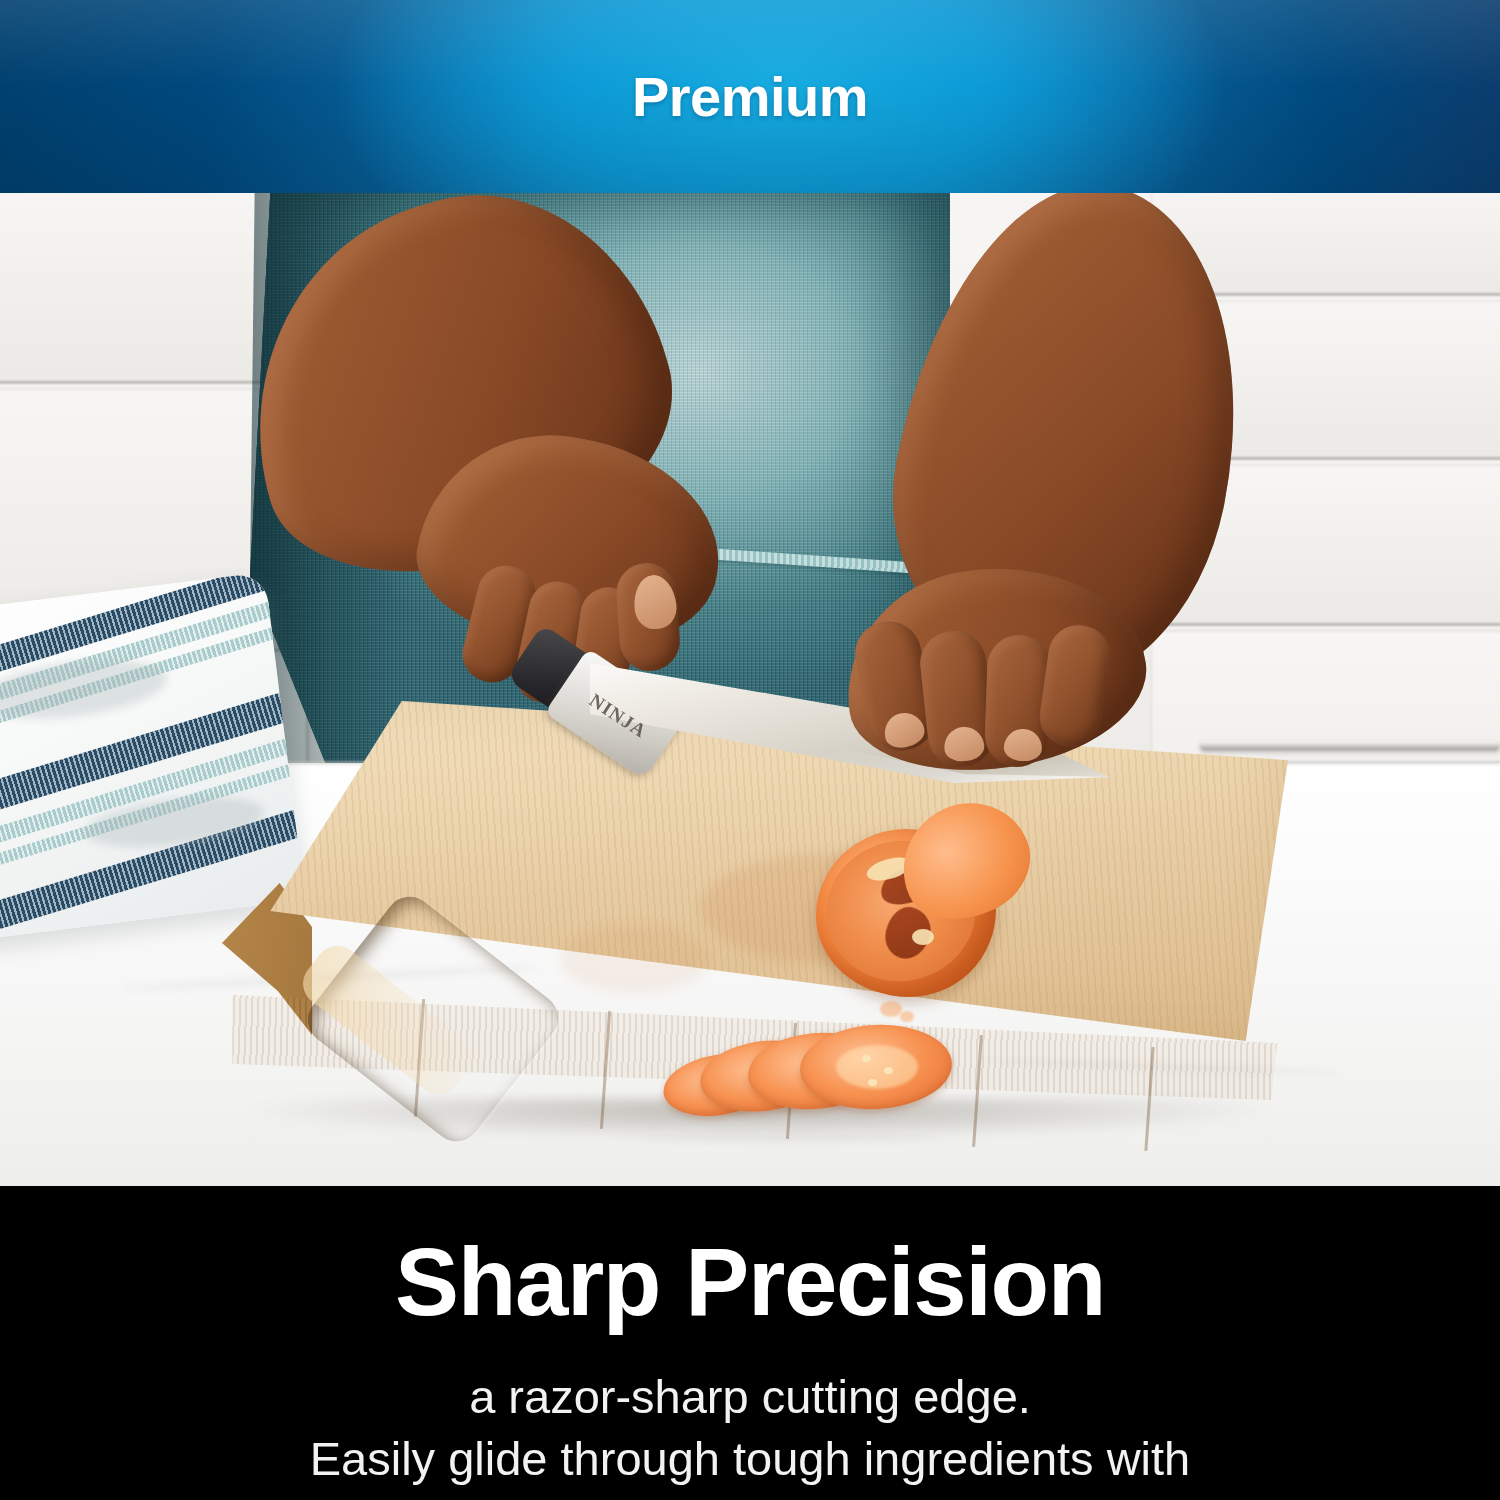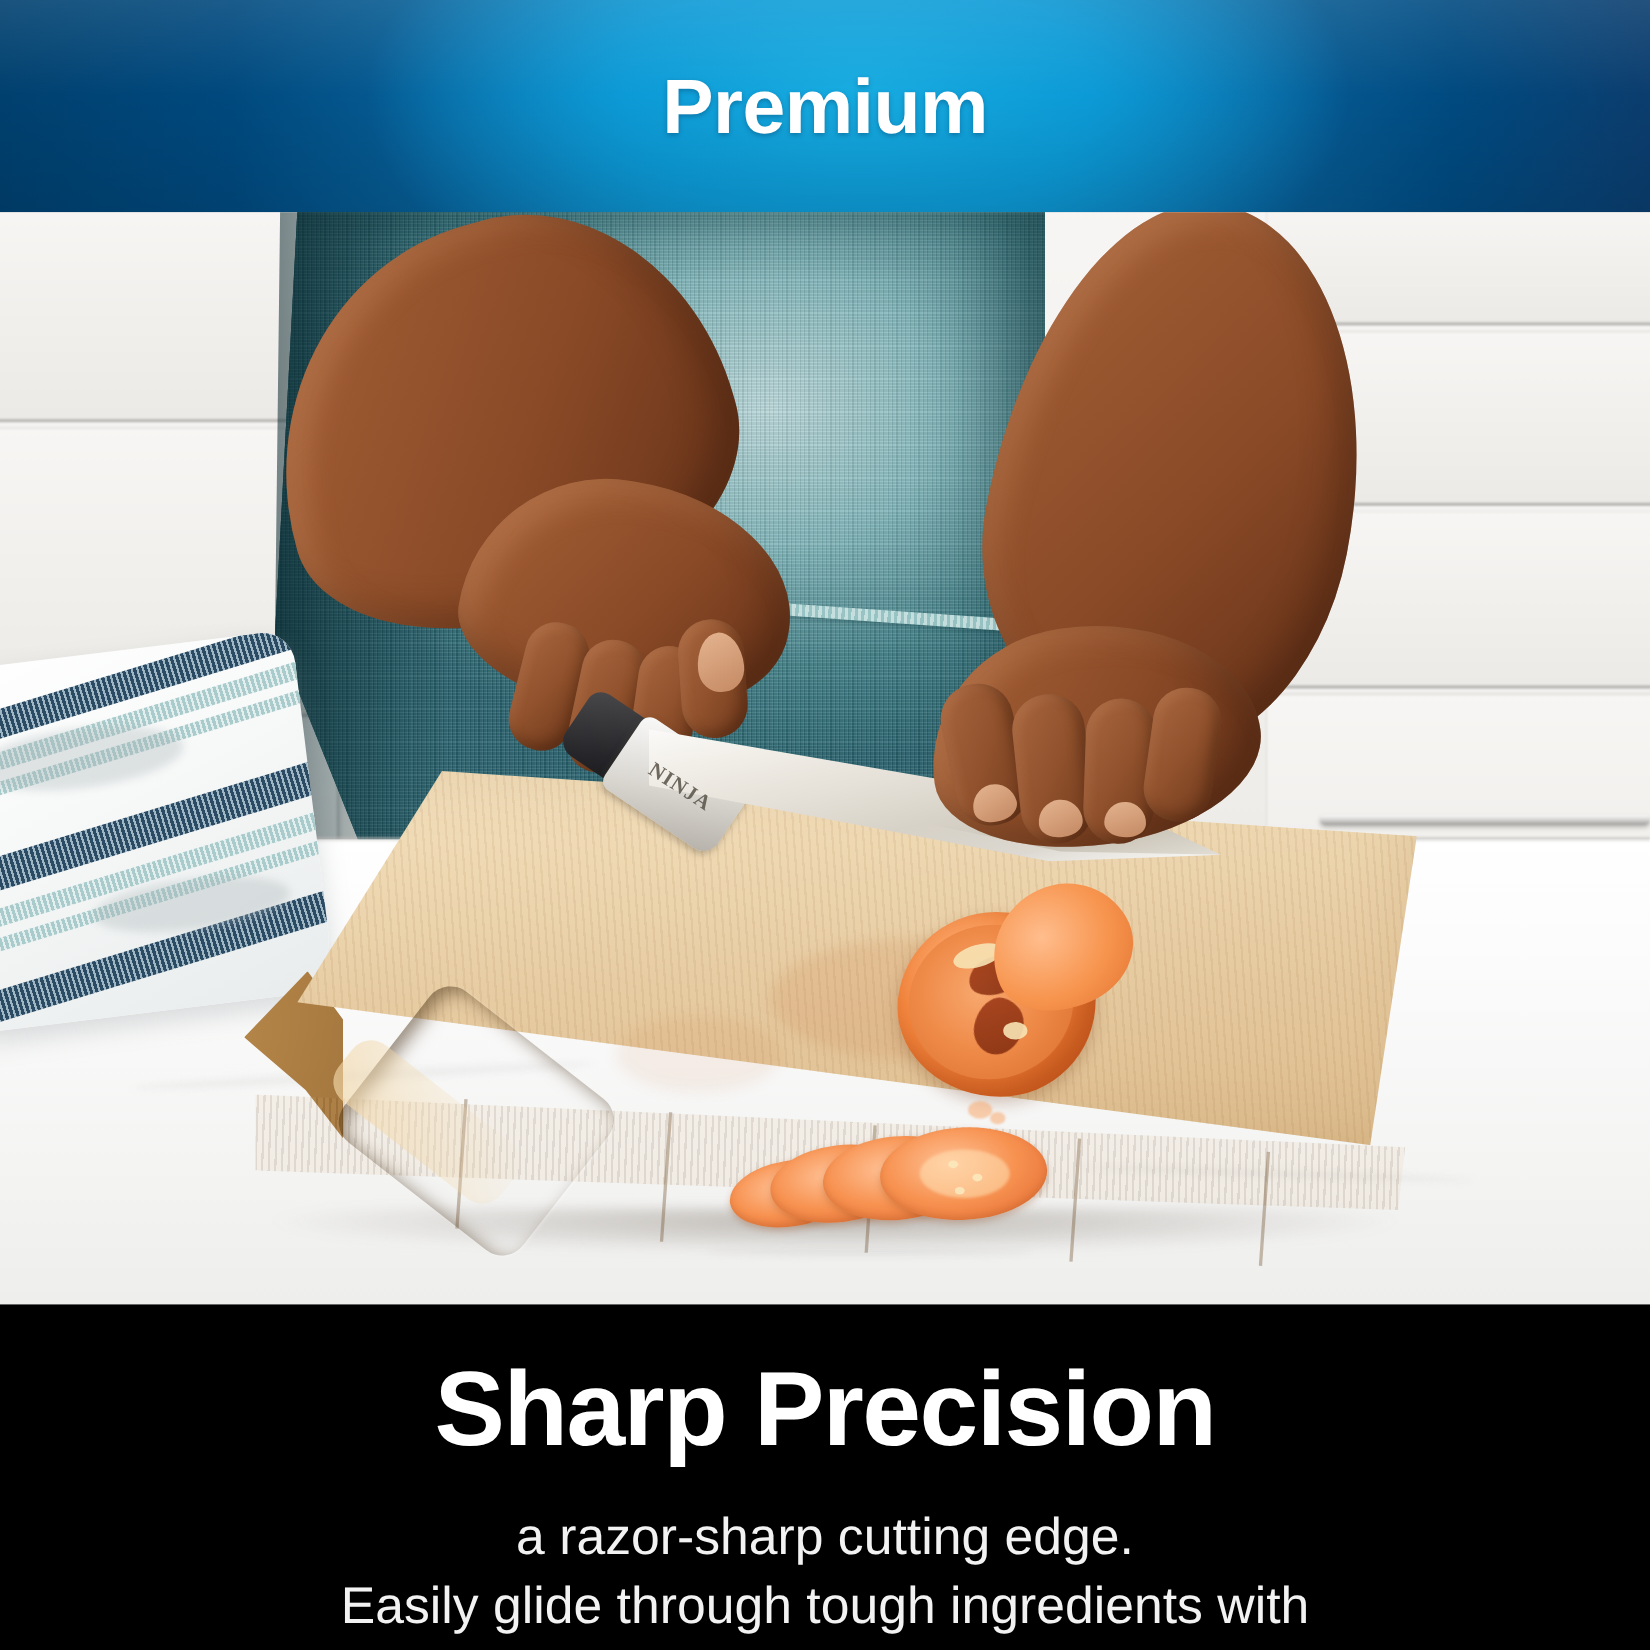--- a/index.html
+++ b/index.html
@@ -23,21 +23,21 @@
       overflow:hidden;
   }
   .banner-sheen{
     position:absolute; inset:0;
     background:linear-gradient(180deg, rgba(255,255,255,.10) 0%, rgba(255,255,255,0) 45%, rgba(0,0,0,.10) 100%);
     pointer-events:none;
   }
   .banner-title {
     position:absolute; left:0; right:0; top:0; height:193px;
     display:flex; align-items:center; justify-content:center;
-    color:#fff; font-size:70px; font-weight:700; letter-spacing:-0.5px;
+    color:#fff; font-size:56px; font-weight:700; letter-spacing:-0.5px;
     text-shadow:0 2px 5px rgba(0,40,75,.33);
     line-height:1;
   }
 
   
   .photo {
     position:absolute; left:0; top:193px; width:1500px; height:993px;
     overflow:hidden; background:#eceaea;
   }
 

